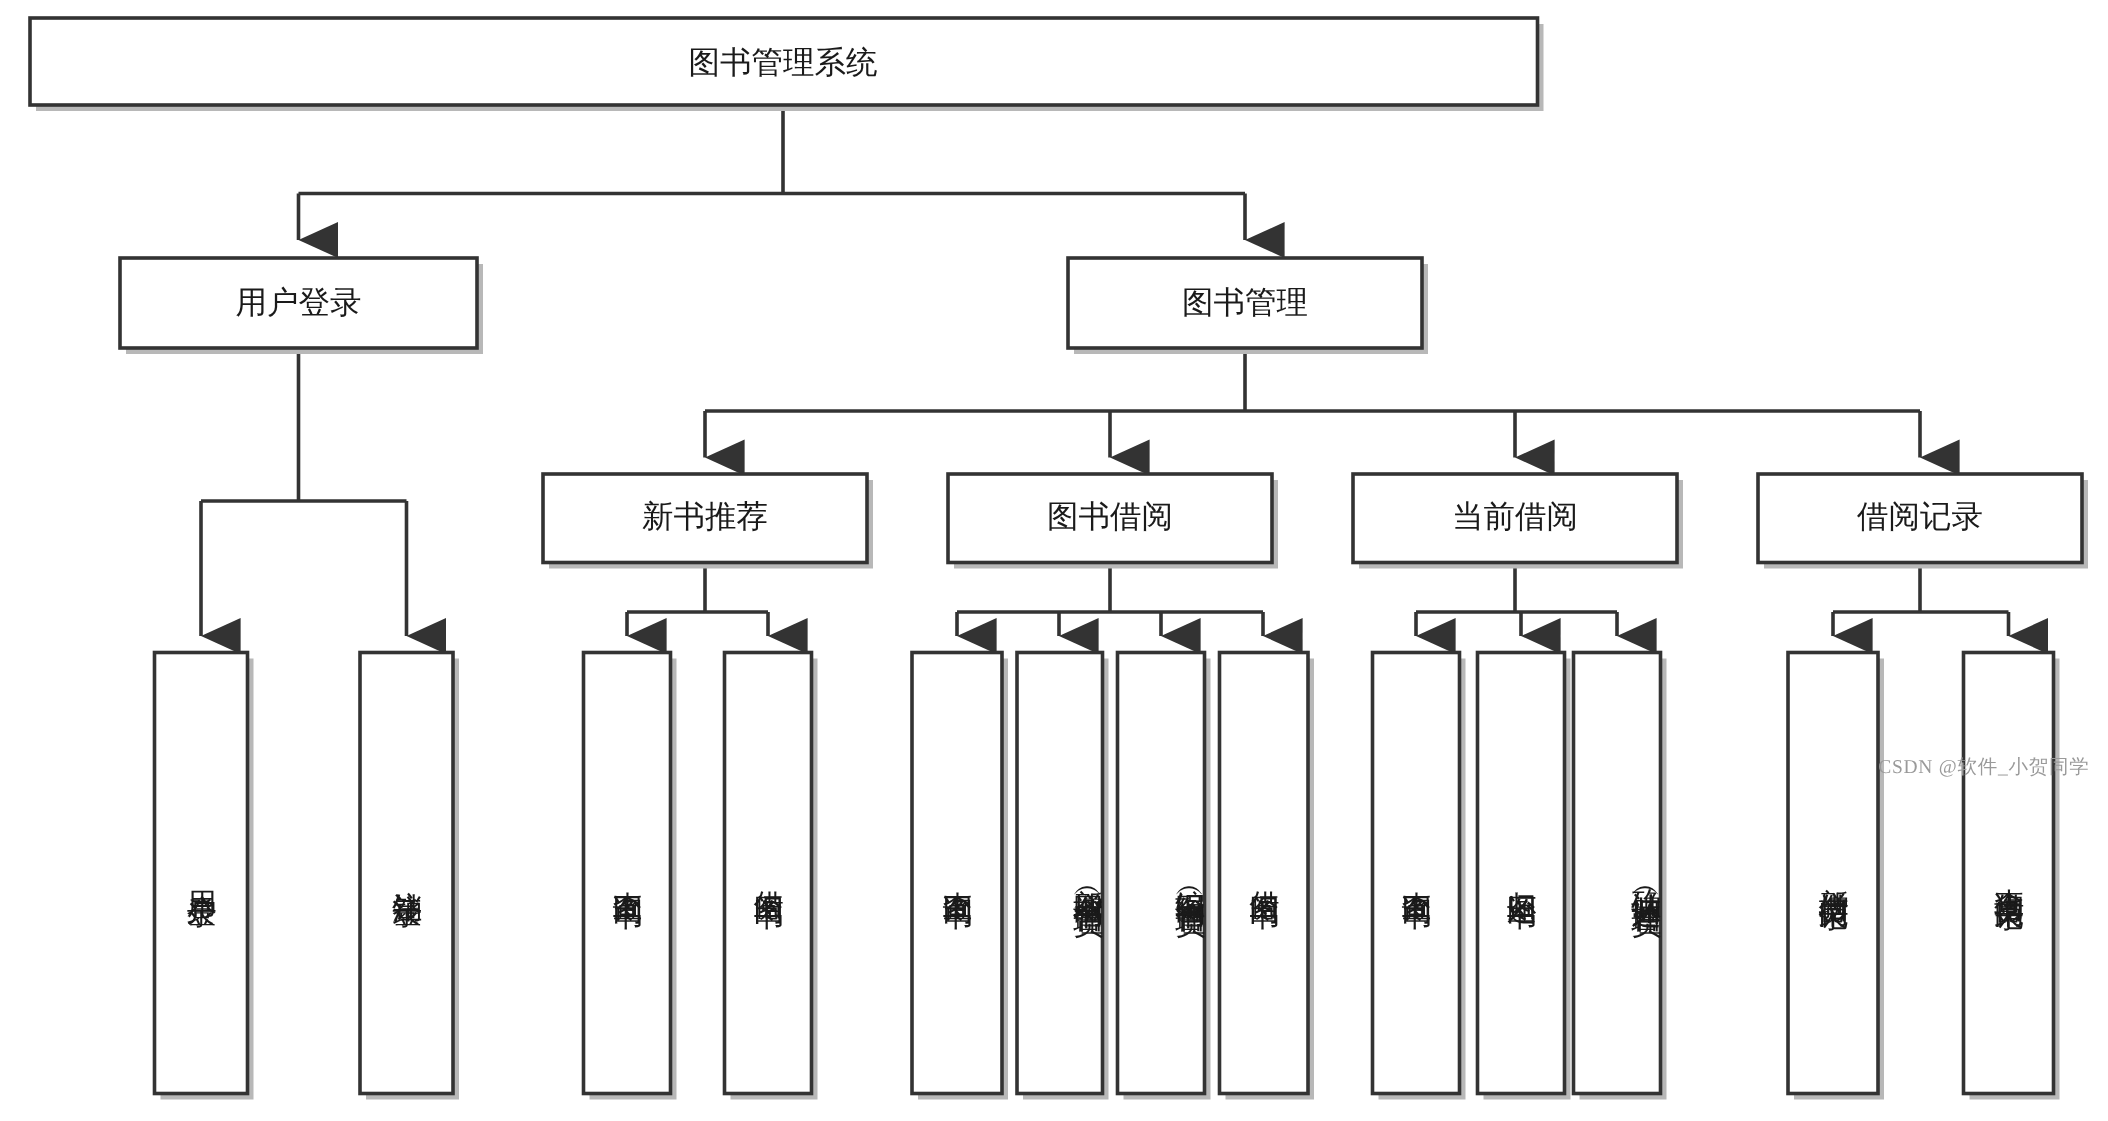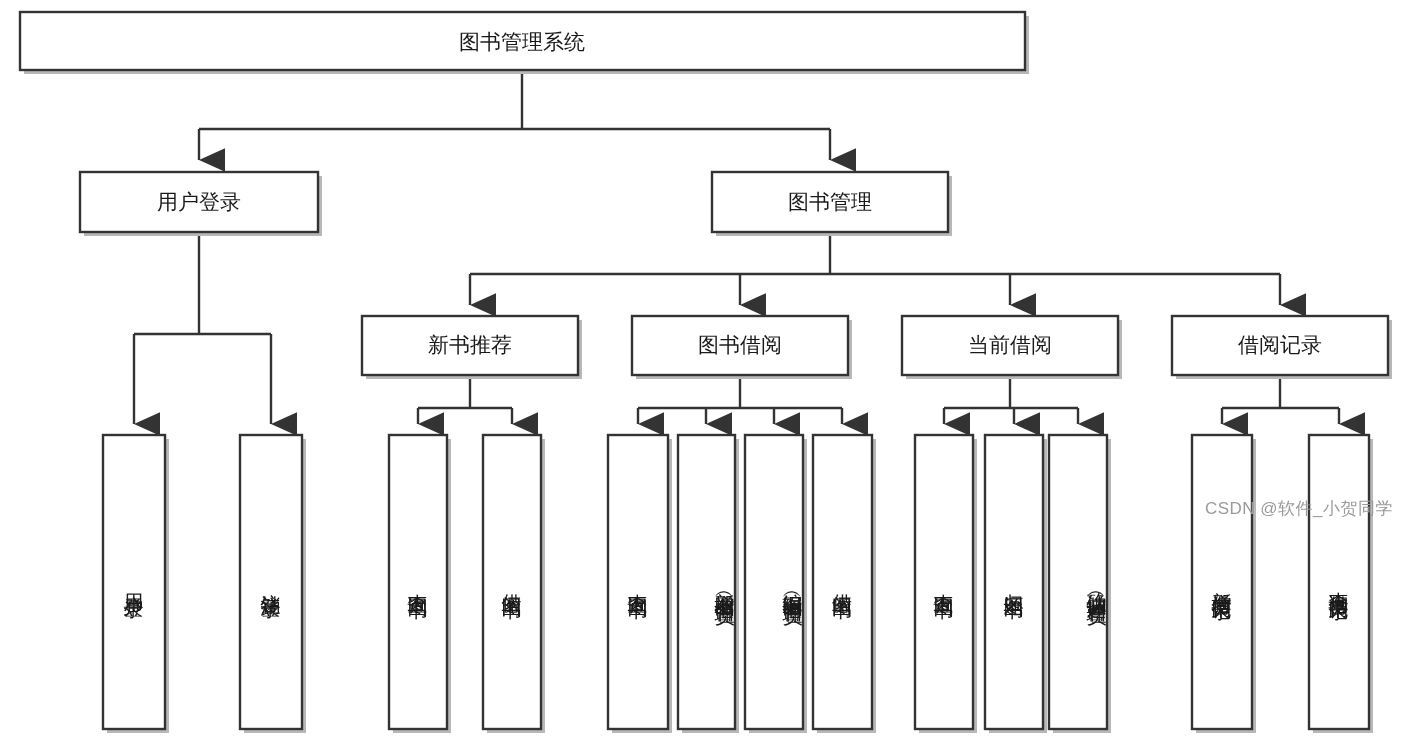--- a/index.html
+++ b/index.html
@@ -65,22 +65,22 @@
     white-space: nowrap;
     pointer-events: none;
   }
   .leaf-label.centered {
     align-items: center;
   }
   .watermark {
     position: absolute;
     right: 12px;
     bottom: 6px;
-    font-family: Liberation Sans, sans-serif;
-    font-size: 17px;
+    font-family: Liberation Serif, serif;
+    font-size: 13px;
     color: #9a9a9a;
     letter-spacing: 0.5px;
     white-space: nowrap;
   }
 </style>
 </head>
 <body>
 
 <div id="diagram-root">
 

